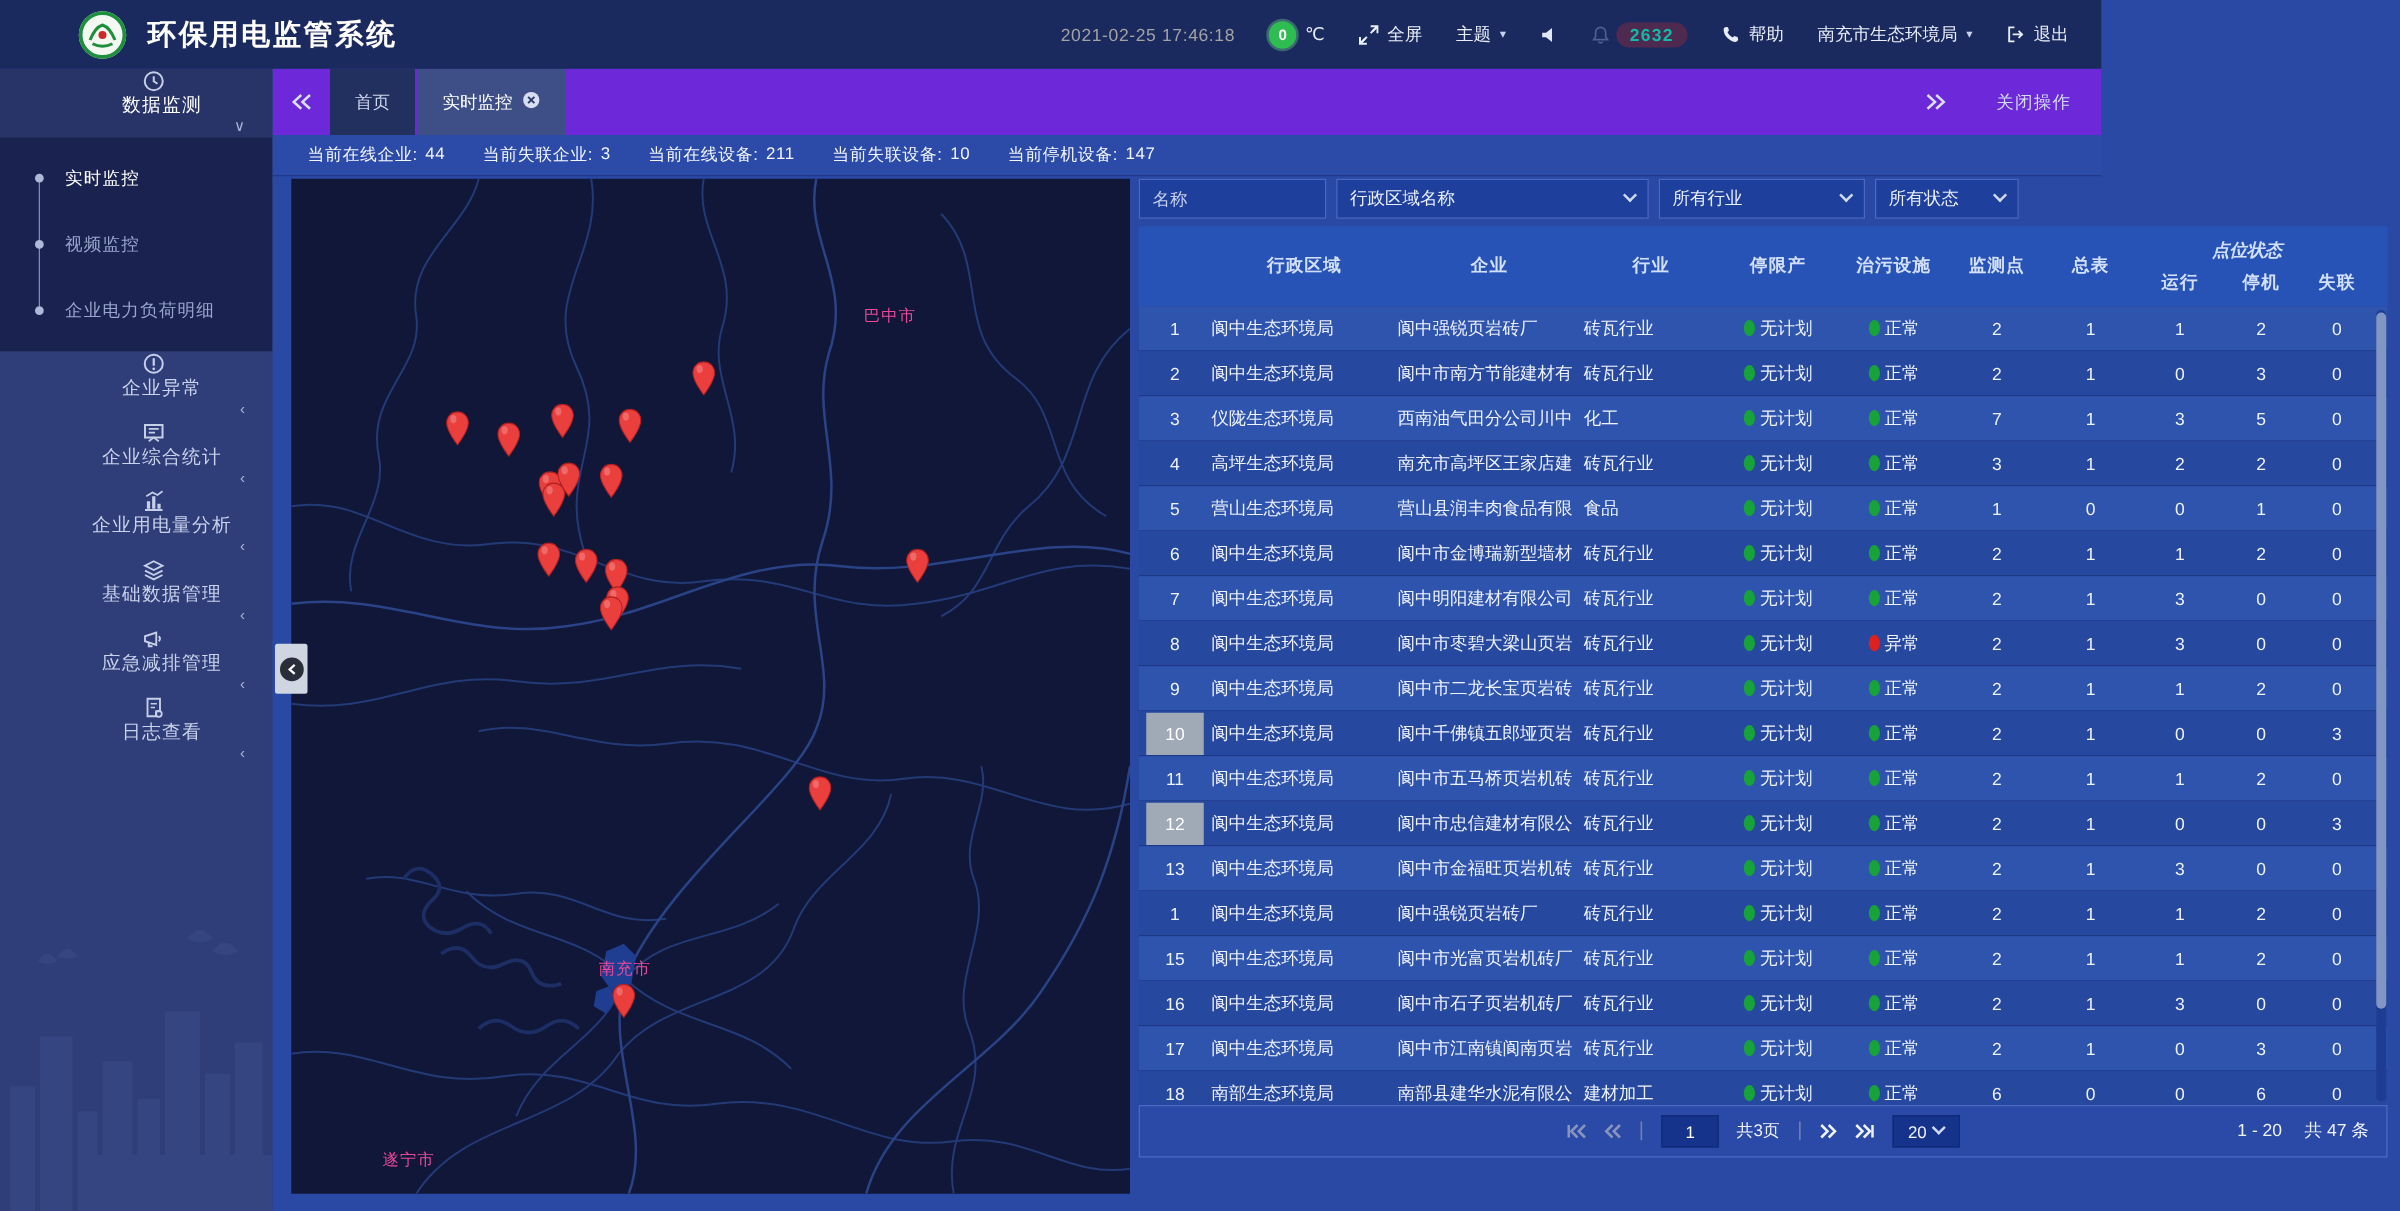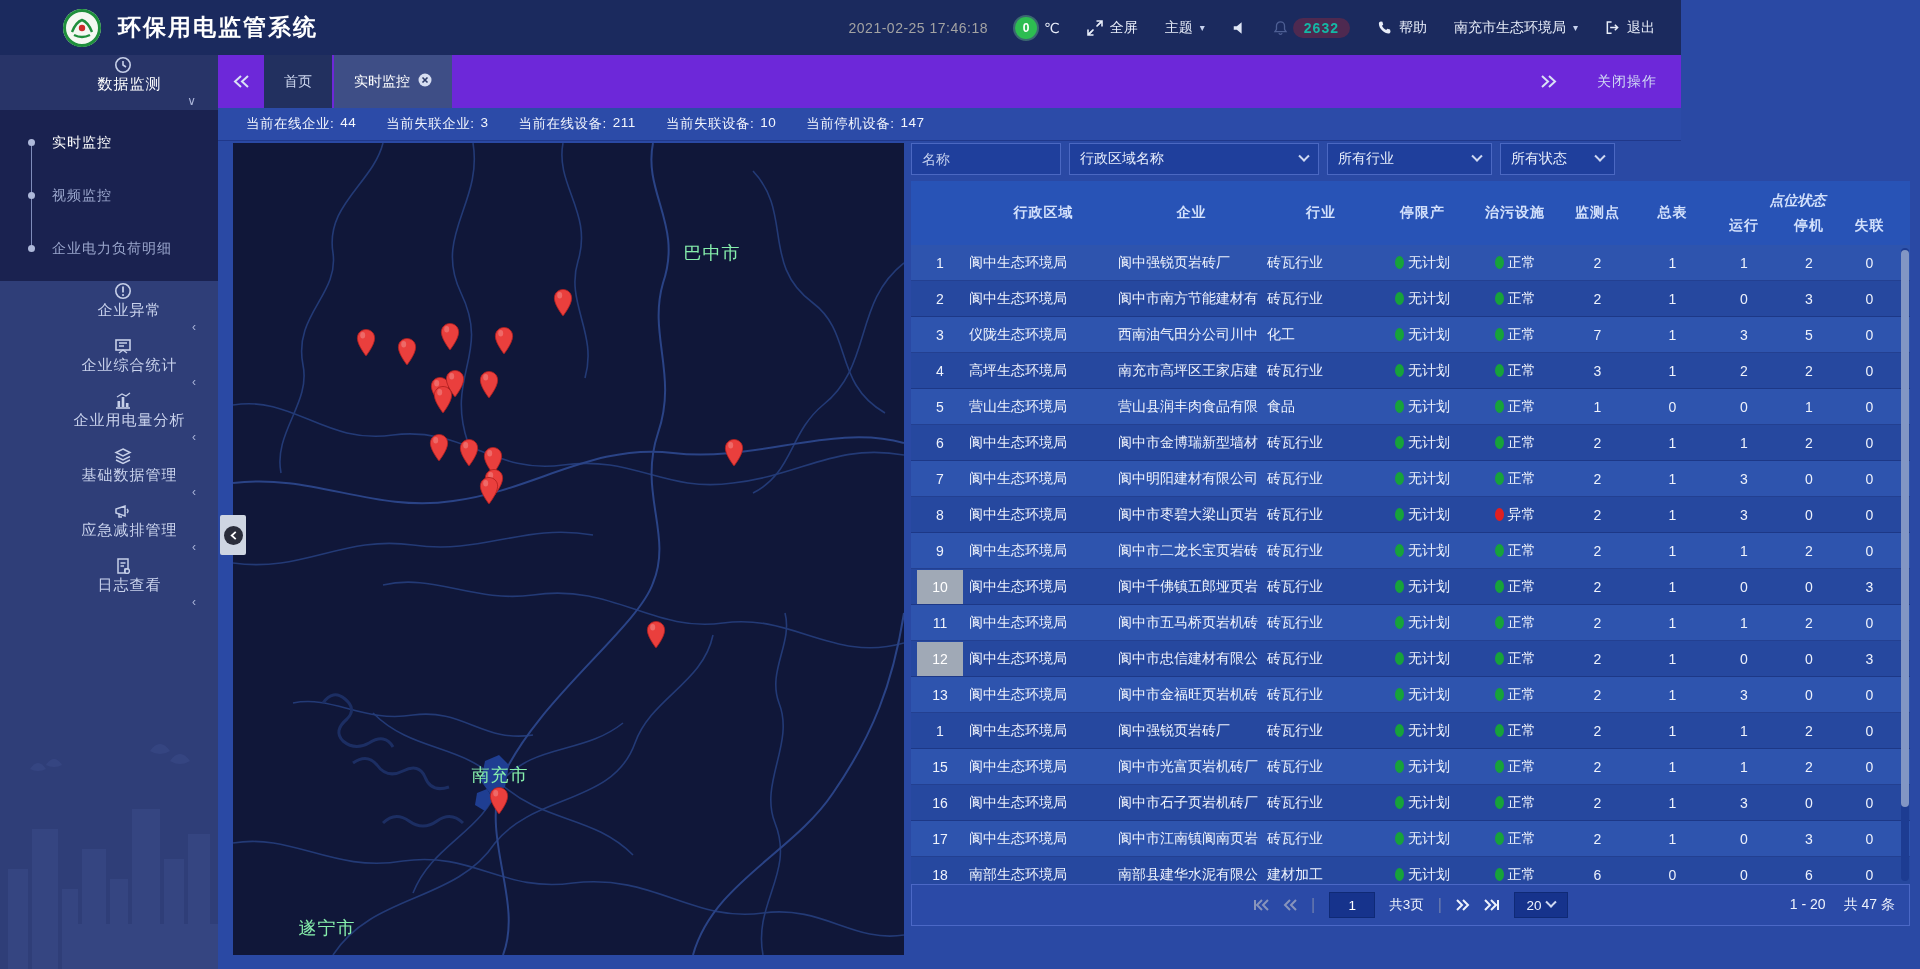--- a/index.html
+++ b/index.html
@@ -54,21 +54,21 @@
   .statsbar { position:absolute; left:0; top:53px; right:0; height:33px; background:#2c4ba8;
               border-bottom:1px solid #20388a; display:flex; align-items:center; padding-left:28px;
               gap:30px; color:#f2f5fd; font-size:13.5px; }
   .stat-item { display:flex; gap:6px; letter-spacing:.5px; }
 
   .workspace { position:absolute; left:0; top:86px; right:0; bottom:0; }
 
   
   .map-panel { position:absolute; left:15px; top:2px; width:671px; height:812px; background:#101739; overflow:hidden; }
   .map-lines { position:absolute; left:0; top:0; width:100%; height:100%; }
-  .map-label { position:absolute; transform:translate(-50%,-50%); color:#86efac; font-size:18px; letter-spacing:1px;text-align:center; }
+  .map-label { position:absolute; transform:translate(-50%,-50%); color:#ec4899; font-size:13px; letter-spacing:1px;text-align:center; }
   .map-pin { position:absolute; transform:translate(-50%,-94%); width:20px; height:28px; cursor:pointer; }
   .map-toggle { position:absolute; left:2px; top:374px; width:26px; height:40px; background:#cfd6e2;
                 display:flex; align-items:center; justify-content:center; z-index:15; cursor:pointer; border-radius:2px; }
   .map-toggle .circ { width:19px; height:19px; border-radius:50%; background:#2a2d3a; display:flex; align-items:center; justify-content:center; }
 
   
   .right-panel { position:absolute; left:693px; top:2px; width:999px; height:812px; }
   .filters { position:absolute; left:0; top:0; height:32px; display:flex; gap:8px; }
   .fbox { height:32px; background:#1f3f9c; border:1px solid #4b68c2; display:flex; align-items:center;
           padding:0 10px; font-size:14px; color:#e8eefb; cursor:pointer; }

